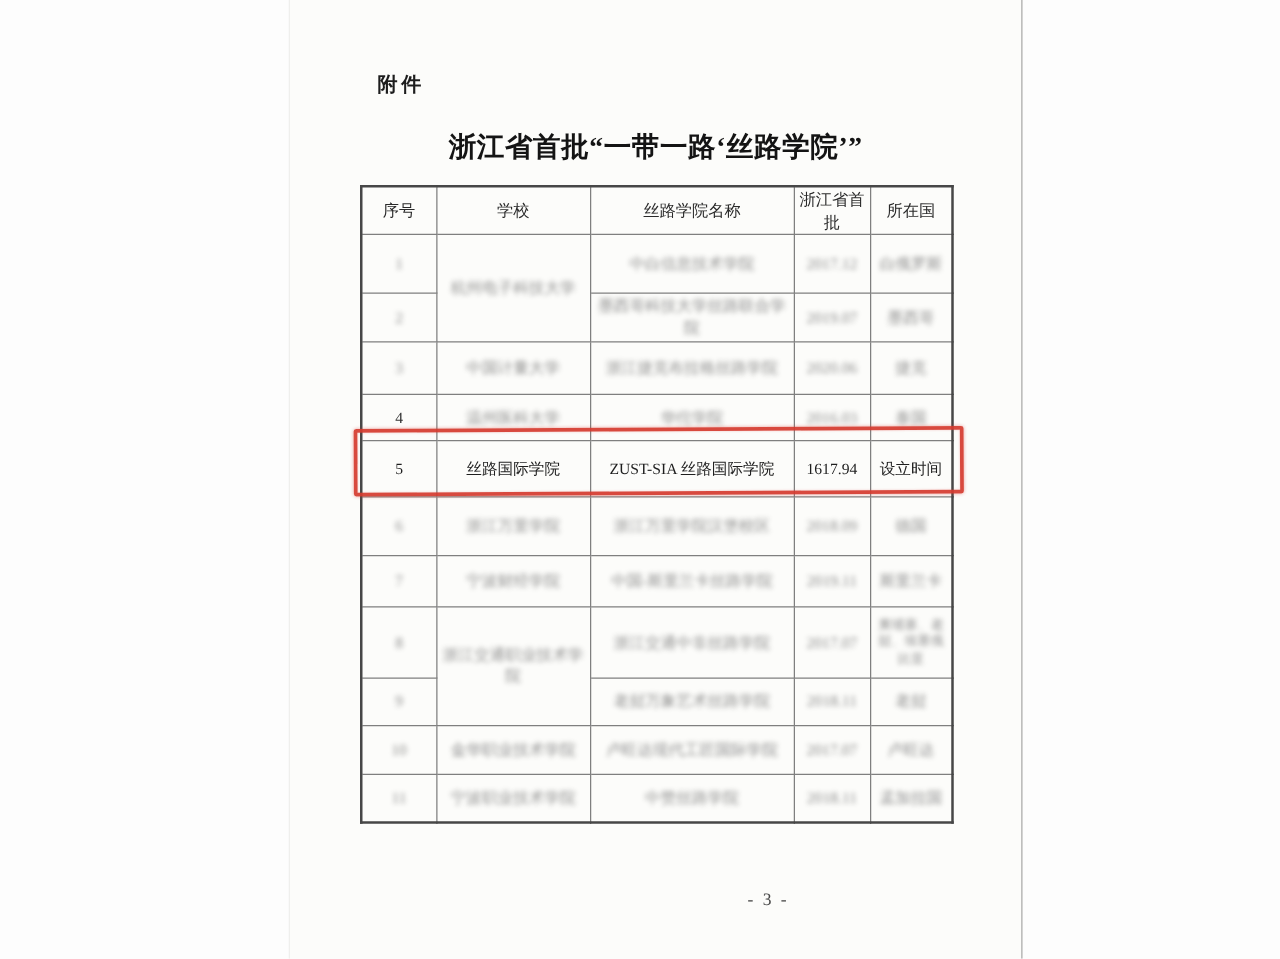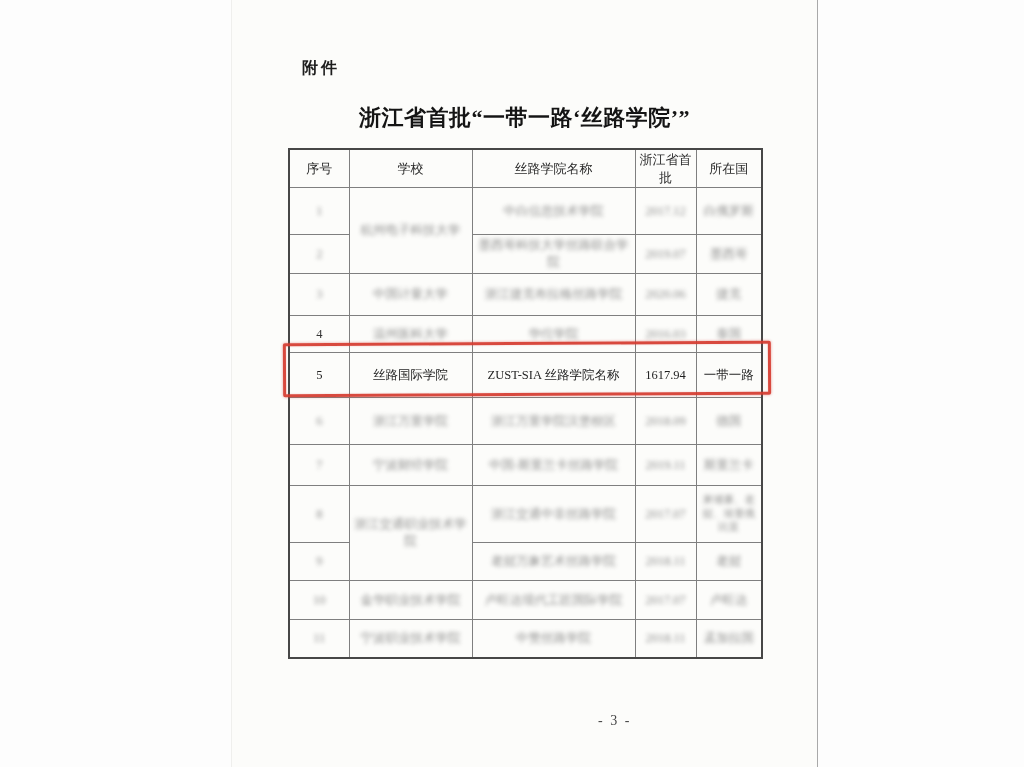--- a/index.html
+++ b/index.html
@@ -114,23 +114,23 @@
           <tr class="" style="height: 37px;">
             <td><span class="cell-text">4</span></td>
             <td><span class="cell-text blurred">温州医科大学</span></td>
             <td><span class="cell-text blurred">华佗学院</span></td>
             <td><span class="cell-text blurred">2016.03</span></td>
             <td><span class="cell-text blurred">泰国</span></td>
           </tr>
           <tr class="hl-row" style="height: 45px;">
             <td><span class="cell-text">5</span></td>
             <td><span class="cell-text">丝路国际学院</span></td>
-            <td><span class="cell-text">ZUST-SIA 丝路学院名称</span></td>
+            <td><span class="cell-text">ZUST-SIA 丝路国际学院</span></td>
             <td><span class="cell-text">1617.94</span></td>
-            <td><span class="cell-text">一带一路</span></td>
+            <td><span class="cell-text">设立时间</span></td>
           </tr>
           <tr class="" style="height: 47px;">
             <td><span class="cell-text blurred">6</span></td>
             <td><span class="cell-text blurred">浙江万里学院</span></td>
             <td><span class="cell-text blurred">浙江万里学院汉堡校区</span></td>
             <td><span class="cell-text blurred">2018.09</span></td>
             <td><span class="cell-text blurred">德国</span></td>
           </tr>
           <tr class="" style="height: 41px;">
             <td><span class="cell-text blurred">7</span></td>

